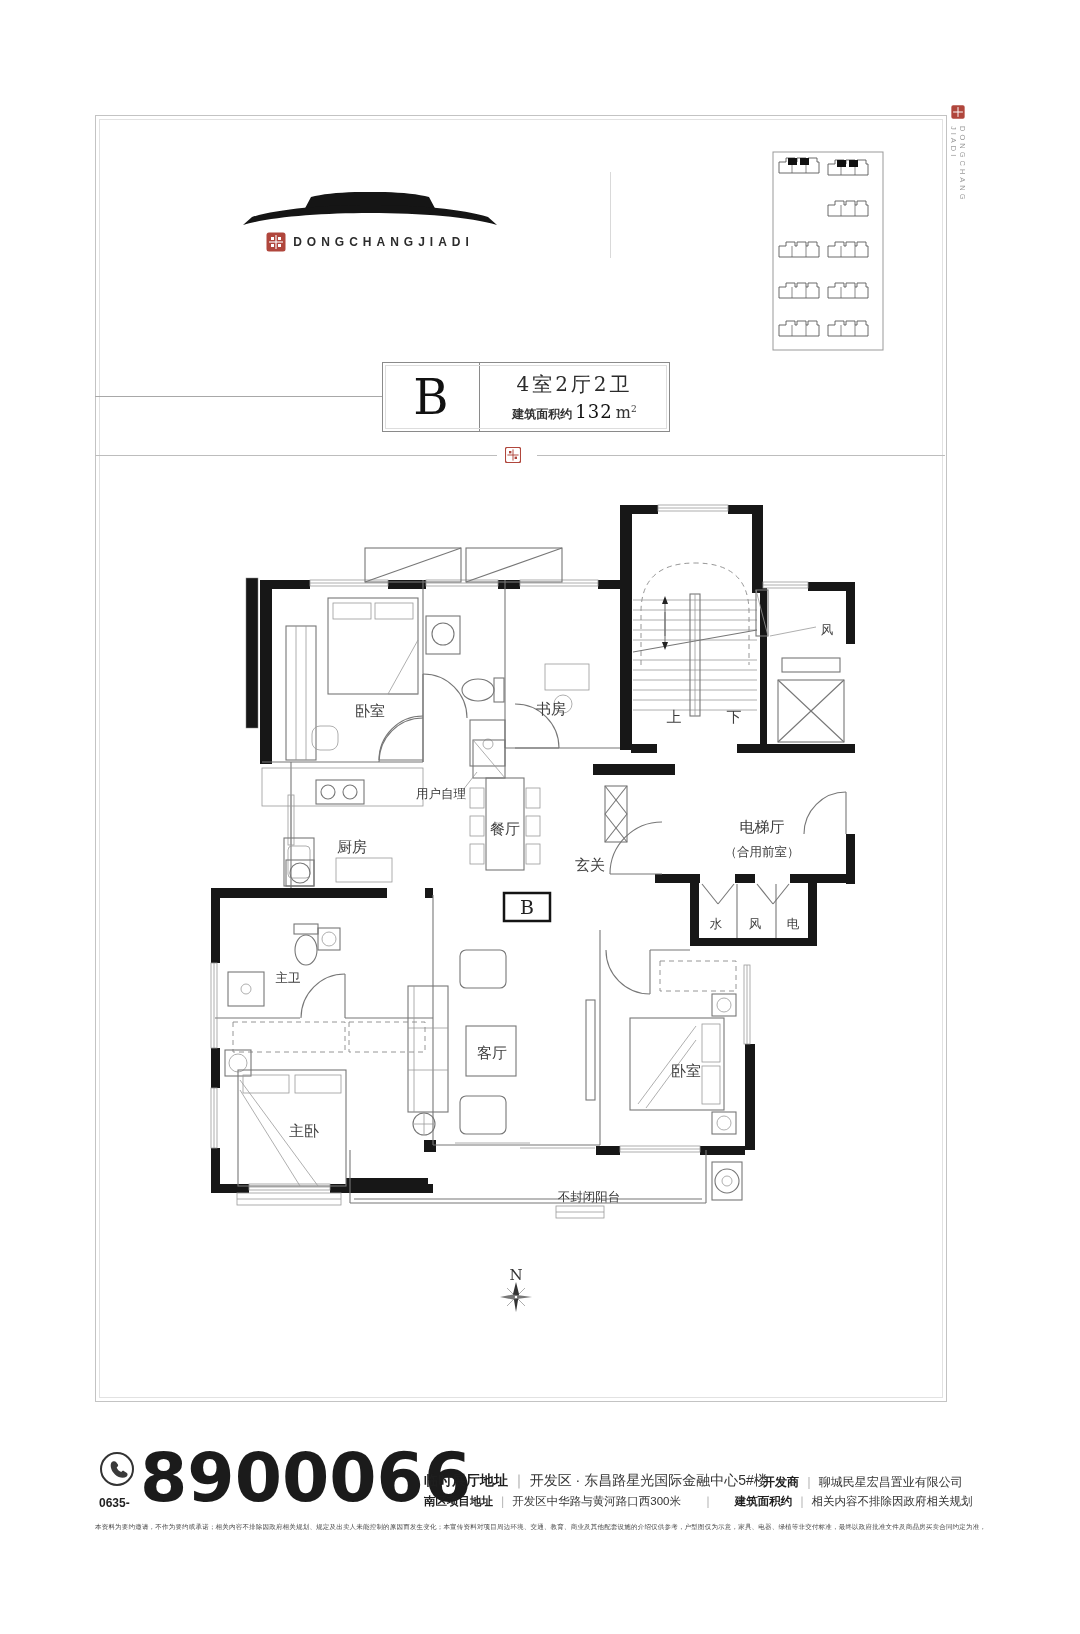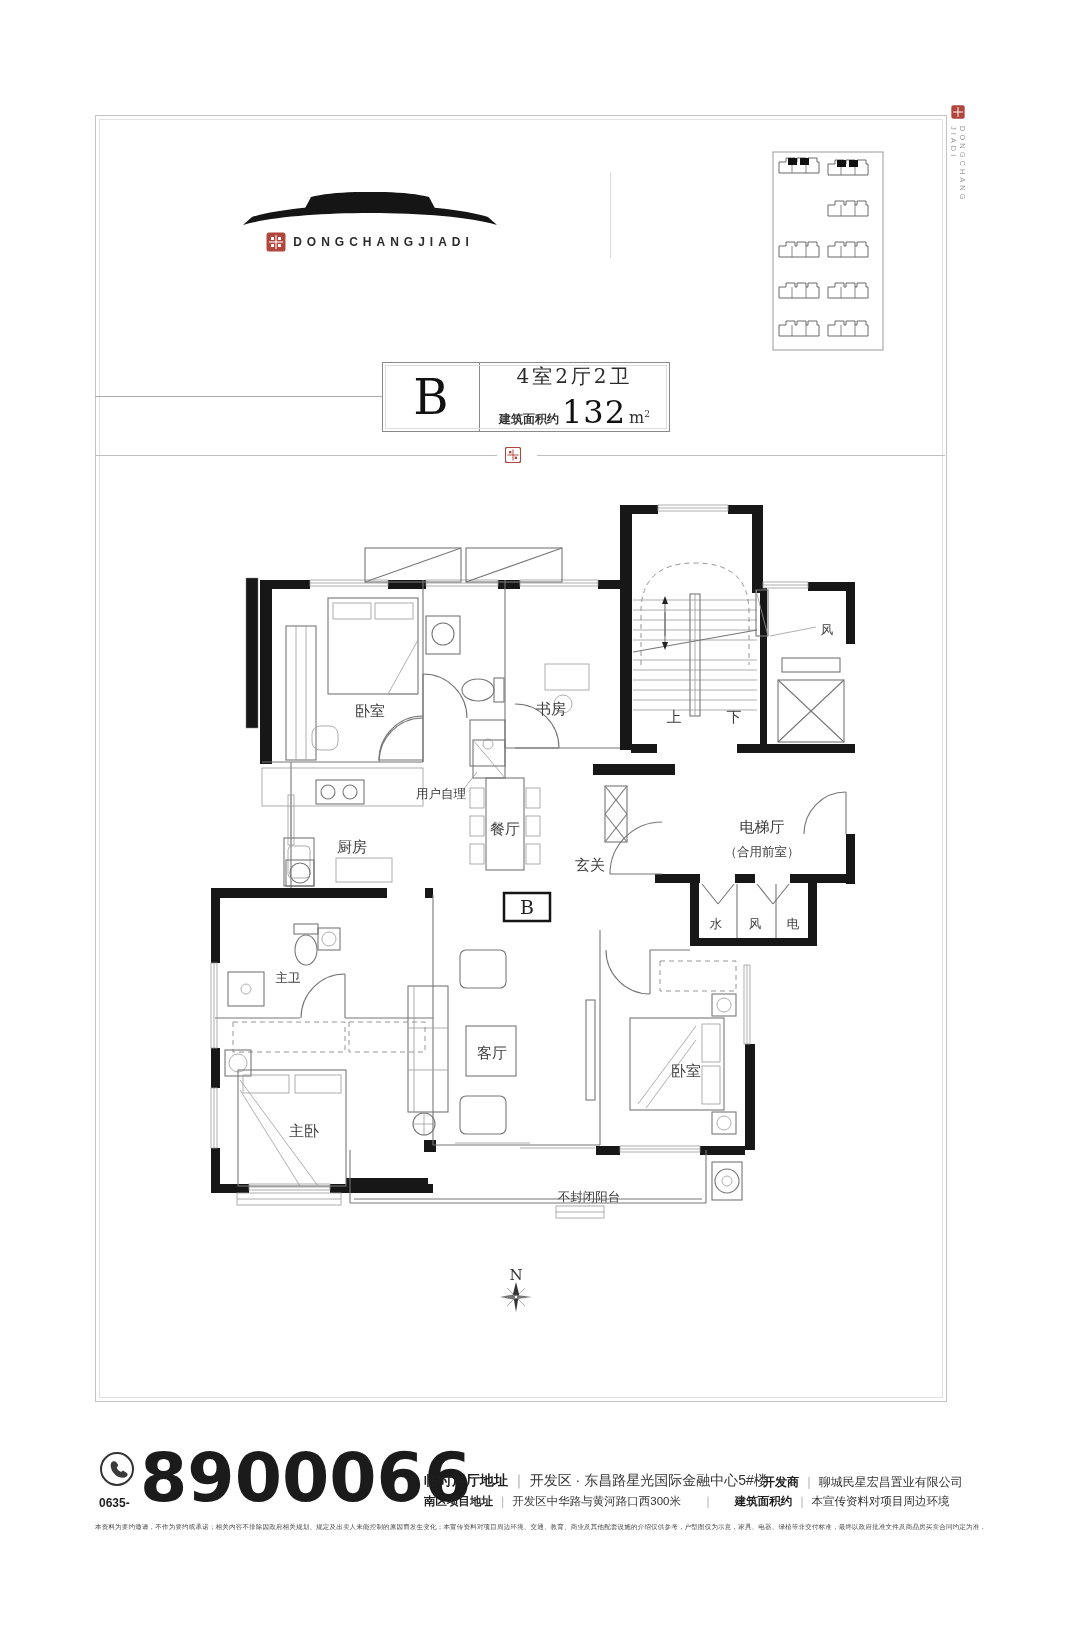--- a/index.html
+++ b/index.html
@@ -18,21 +18,21 @@
   .top-vline{position:absolute;left:610px;top:172px;width:1px;height:86px;background:#d9d9d9;}
 
   
   .card-line{position:absolute;left:95px;top:396px;width:287px;height:1px;background:#a8a8a8;}
   .unit-card{position:absolute;left:382px;top:362px;width:286px;height:68px;border:1px solid #8a8a8a;display:flex;background:#fff;}
   .unit-card:after{content:"";position:absolute;left:2px;top:2px;right:2px;bottom:2px;border:1px solid #ddd;pointer-events:none;}
   .card-b{width:96px;display:flex;align-items:center;justify-content:center;border-right:1px solid #8a8a8a;font-family:"DejaVu Serif",serif;font-size:48px;color:#111;}
   .card-right{flex:1;display:flex;flex-direction:column;align-items:center;justify-content:center;gap:3px;text-align:center;}
   .card-layout{font-family:"DejaVu Serif",serif;font-size:20px;letter-spacing:3px;color:#2b2b2b;}
   .card-area{font-size:12px;color:#333;font-weight:bold;display:flex;align-items:baseline;gap:3px;}
-  .card-area .num{font-family:"DejaVu Serif",serif;font-size:32px;font-weight:normal;color:#111;letter-spacing:1px;}
+  .card-area .num{font-family:"DejaVu Serif",serif;font-size:18px;font-weight:normal;color:#111;letter-spacing:1px;}
   .card-area .unit{font-family:"DejaVu Serif",serif;font-size:16px;font-weight:normal;}
   .card-area sup{font-size:9px;}
 
   
   .div-l{position:absolute;left:95px;top:455px;width:402px;height:1px;background:#bdbdbd;}
   .div-r{position:absolute;left:537px;top:455px;width:408px;height:1px;background:#bdbdbd;}
   .div-seal{position:absolute;left:505px;top:447px;}
   .side-vert{position:absolute;left:949px;top:126px;writing-mode:vertical-rl;font-size:7.5px;letter-spacing:3px;color:#9b9b9b;line-height:9px;}
 
   
@@ -458,16 +458,16 @@
 
   <div class="addr1">
     <span class="blb">临时展厅地址</span><span class="sep">｜</span><span>开发区 · 东昌路星光国际金融中心5#楼</span>
   </div>
   <div class="dev">
     <span class="blb">开发商</span><span class="sep">｜</span><span>聊城民星宏昌置业有限公司</span>
   </div>
   <div class="addr2">
     <span class="blb">南区项目地址</span><span class="sep">｜</span><span>开发区中华路与黄河路口西300米</span>
     <span class="sep" style="padding:0 18px;">｜</span>
-    <span class="blb">建筑面积约</span><span class="sep">｜</span><span>本宣传资料对项目周边环境</span>
+    <span class="blb">建筑面积约</span><span class="sep">｜</span><span>相关内容不排除因政府相关规划</span>
   </div>
   <div class="disclaimer">本资料为要约邀请，不作为要约或承诺；相关内容不排除因政府相关规划、规定及出卖人未能控制的原因而发生变化；本宣传资料对项目周边环境、交通、教育、商业及其他配套设施的介绍仅供参考，户型图仅为示意，家具、电器、绿植等非交付标准，最终以政府批准文件及商品房买卖合同约定为准，开发商保留最终解释权。</div>
 </div>
 
 </body></html>

